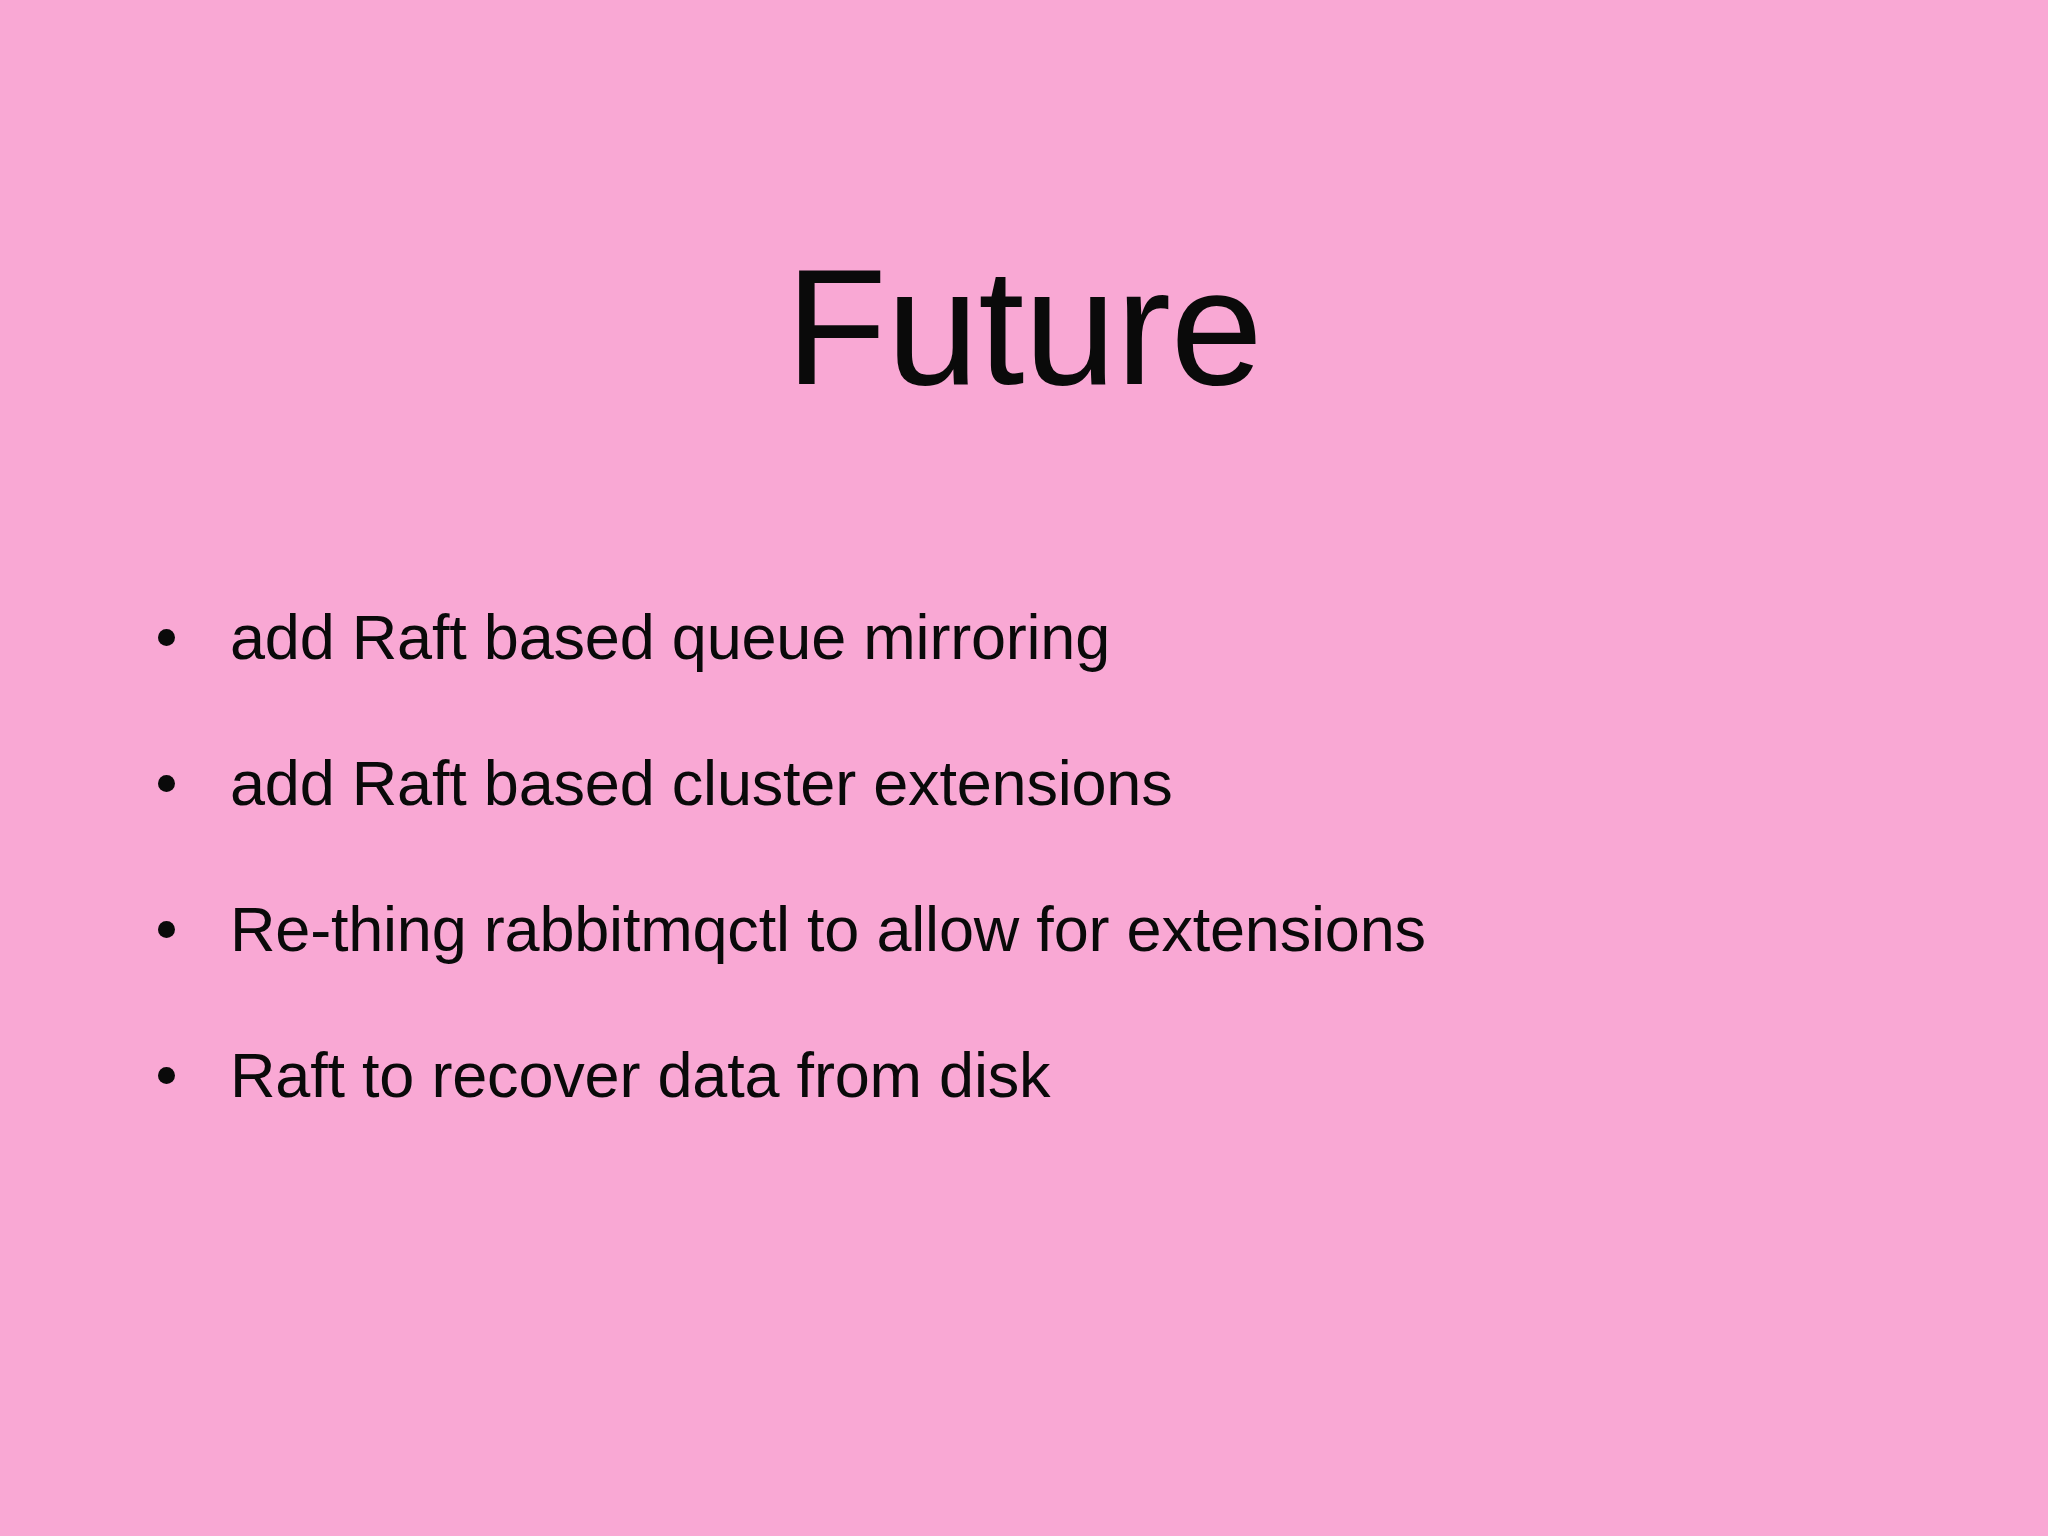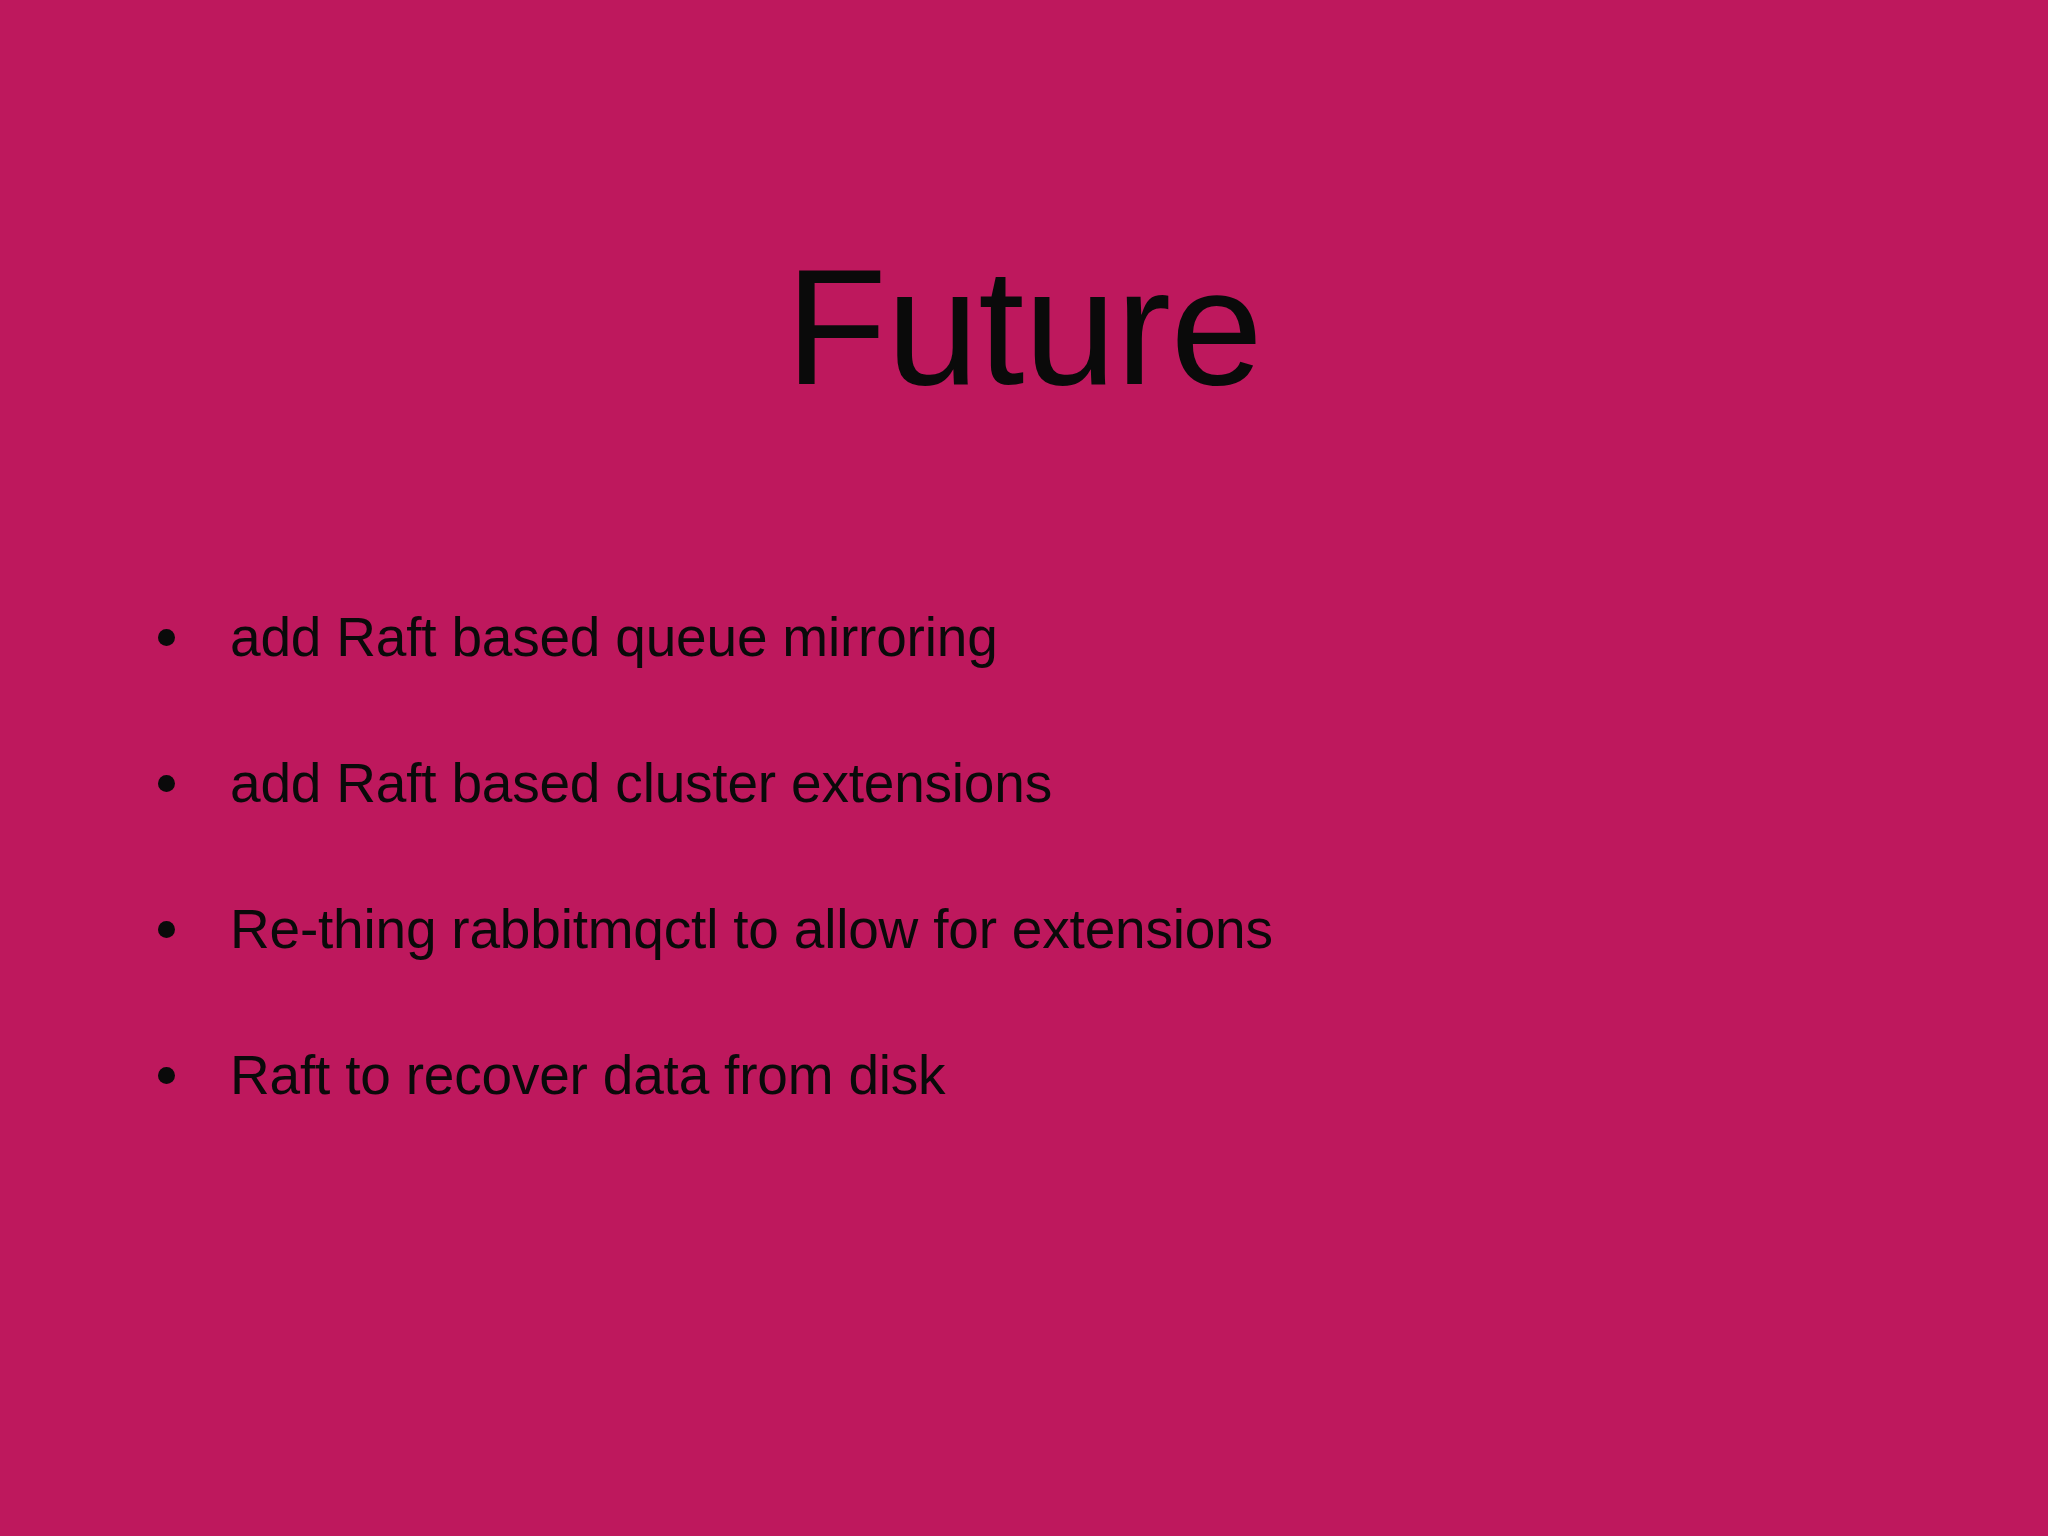--- a/index.html
+++ b/index.html
@@ -16,21 +16,21 @@
     overflow: hidden;
     position: relative;
     -webkit-font-smoothing: antialiased;
   }
 
   .slide {
     position: absolute;
     inset: 0;
     width: 2048px;
     height: 1536px;
-    background: #be185d;
+    background: #f9a8d4;
     text-decoration: underline;
   }
 
   
   .slide-title {
     position: absolute;
     left: 0;
     top: 126px;
     width: 2048px;
     text-align: center;
@@ -51,21 +51,21 @@
     margin: 0;
     padding: 0;
     list-style: none;
   }
 
   .bullet-item {
     position: relative;
     display: block;
     height: 146px;
     padding-left: 82px;
-    font-size: 55px;
+    font-size: 63px;
     line-height: 92px;
     font-weight: 300;
     letter-spacing: -0.2px;
     color: #0a0a0a;
     white-space: nowrap;
   }
 
   .bullet-marker {
     position: absolute;
     left: 10px;

